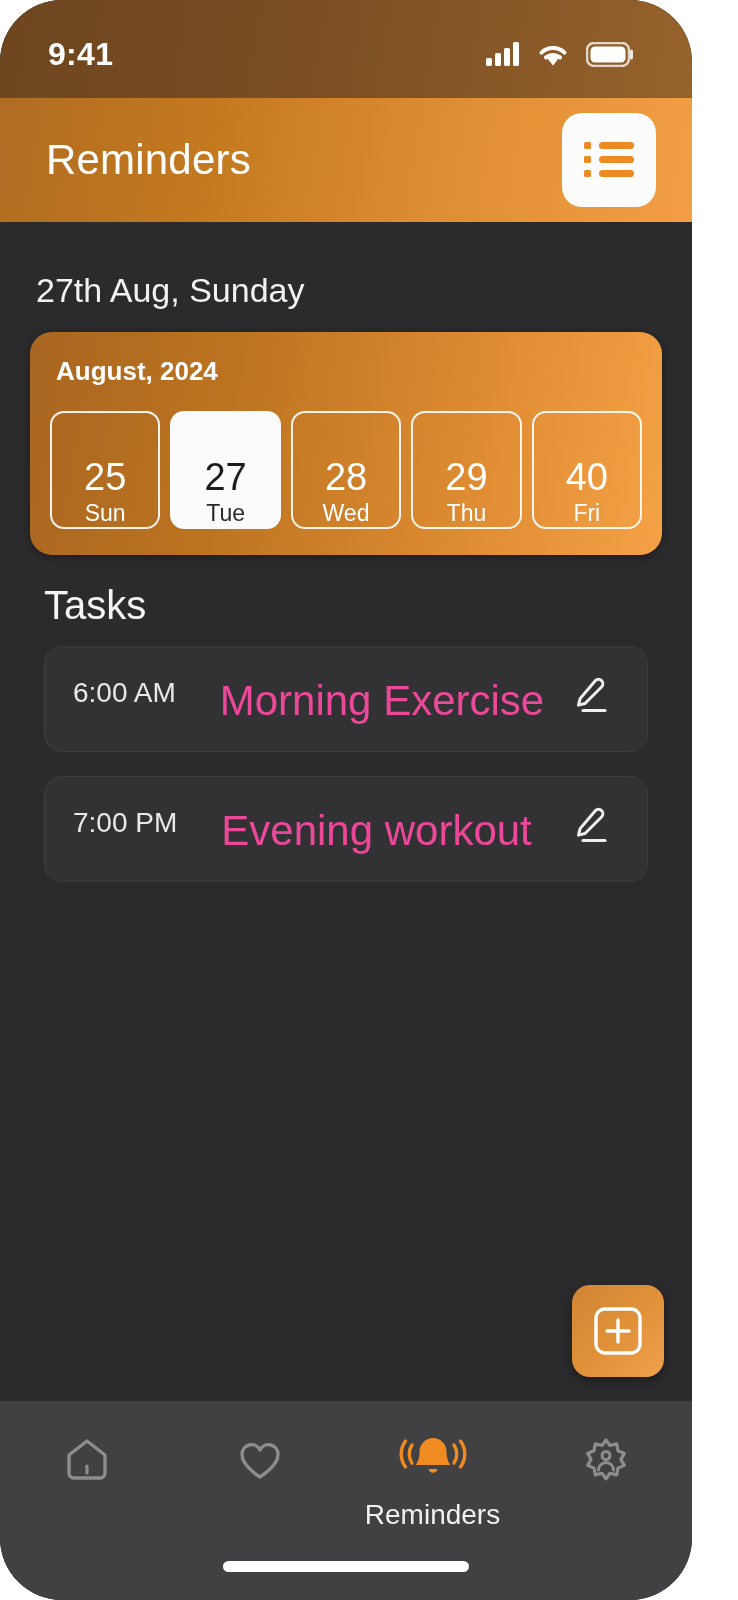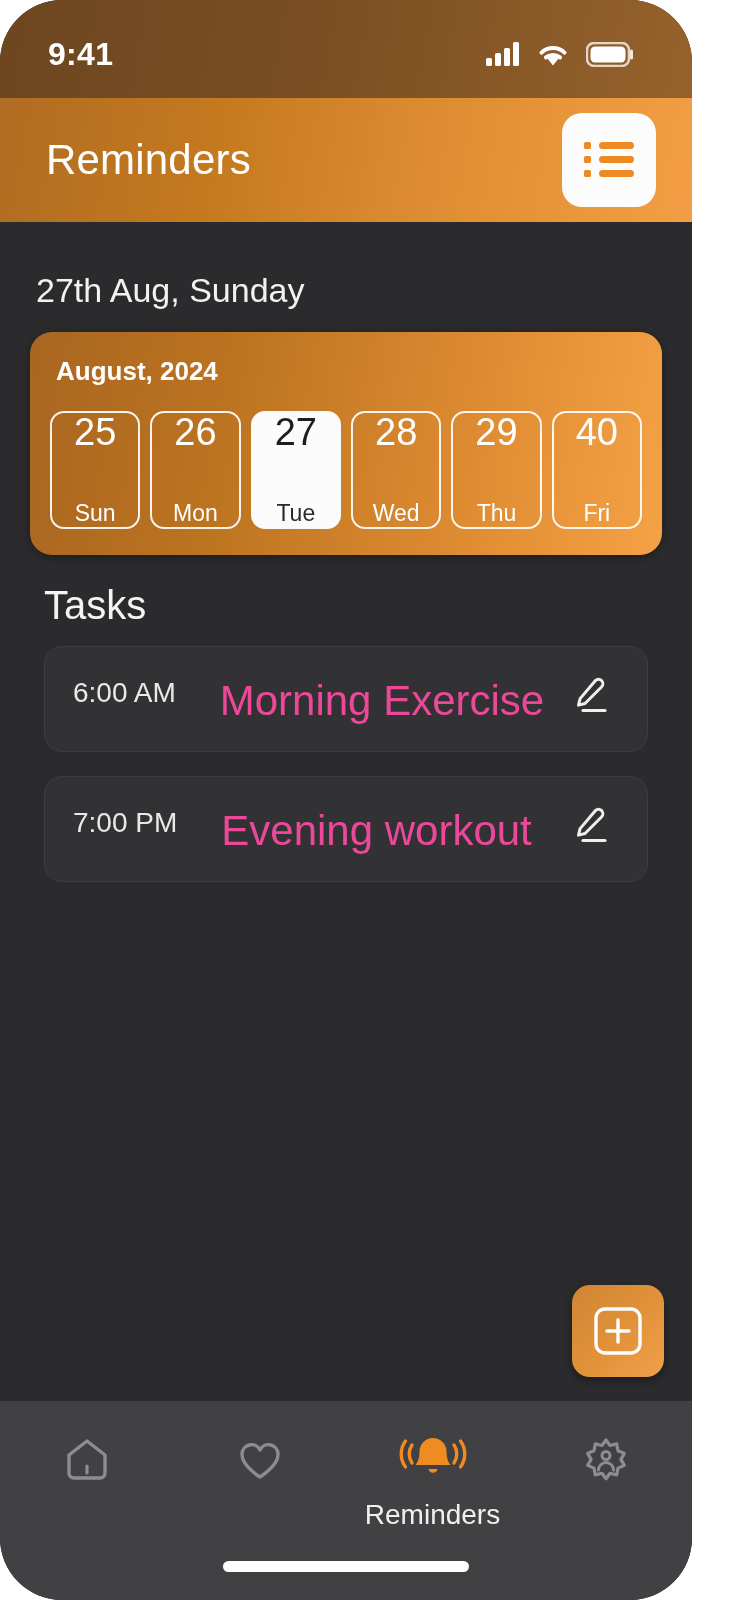--- a/index.html
+++ b/index.html
@@ -103,21 +103,21 @@
     gap: 10px;
   }
   .day-cell {
     flex: 1;
     height: 118px;
     border: 2px solid rgba(255,255,255,0.92);
     border-radius: 14px;
     display: flex;
     flex-direction: column;
     align-items: center;
-    justify-content: space-between;
+    justify-content: flex-end;
     gap: 2px;
   }
   .day-cell.selected {
     background: #fbfbfb;
     border-color: #fbfbfb;
   }
   .day-num {
     color: #ffffff;
     font-size: 38px;
     font-weight: 400;
@@ -264,24 +264,20 @@
 
     <div class="calendar-card">
       <div class="cal-month">August, 2024</div>
       <div class="cal-days">
 
         <div class="day-cell">
           <span class="day-num">25</span>
           <span class="day-name">Sun</span>
         </div>
 
-        <div class="day-cell">
-          <span class="day-num">26</span>
-          <span class="day-name">Mon</span>
-        </div>
 
         <div class="day-cell selected">
           <span class="day-num">27</span>
           <span class="day-name">Tue</span>
         </div>
 
         <div class="day-cell">
           <span class="day-num">28</span>
           <span class="day-name">Wed</span>
         </div>

